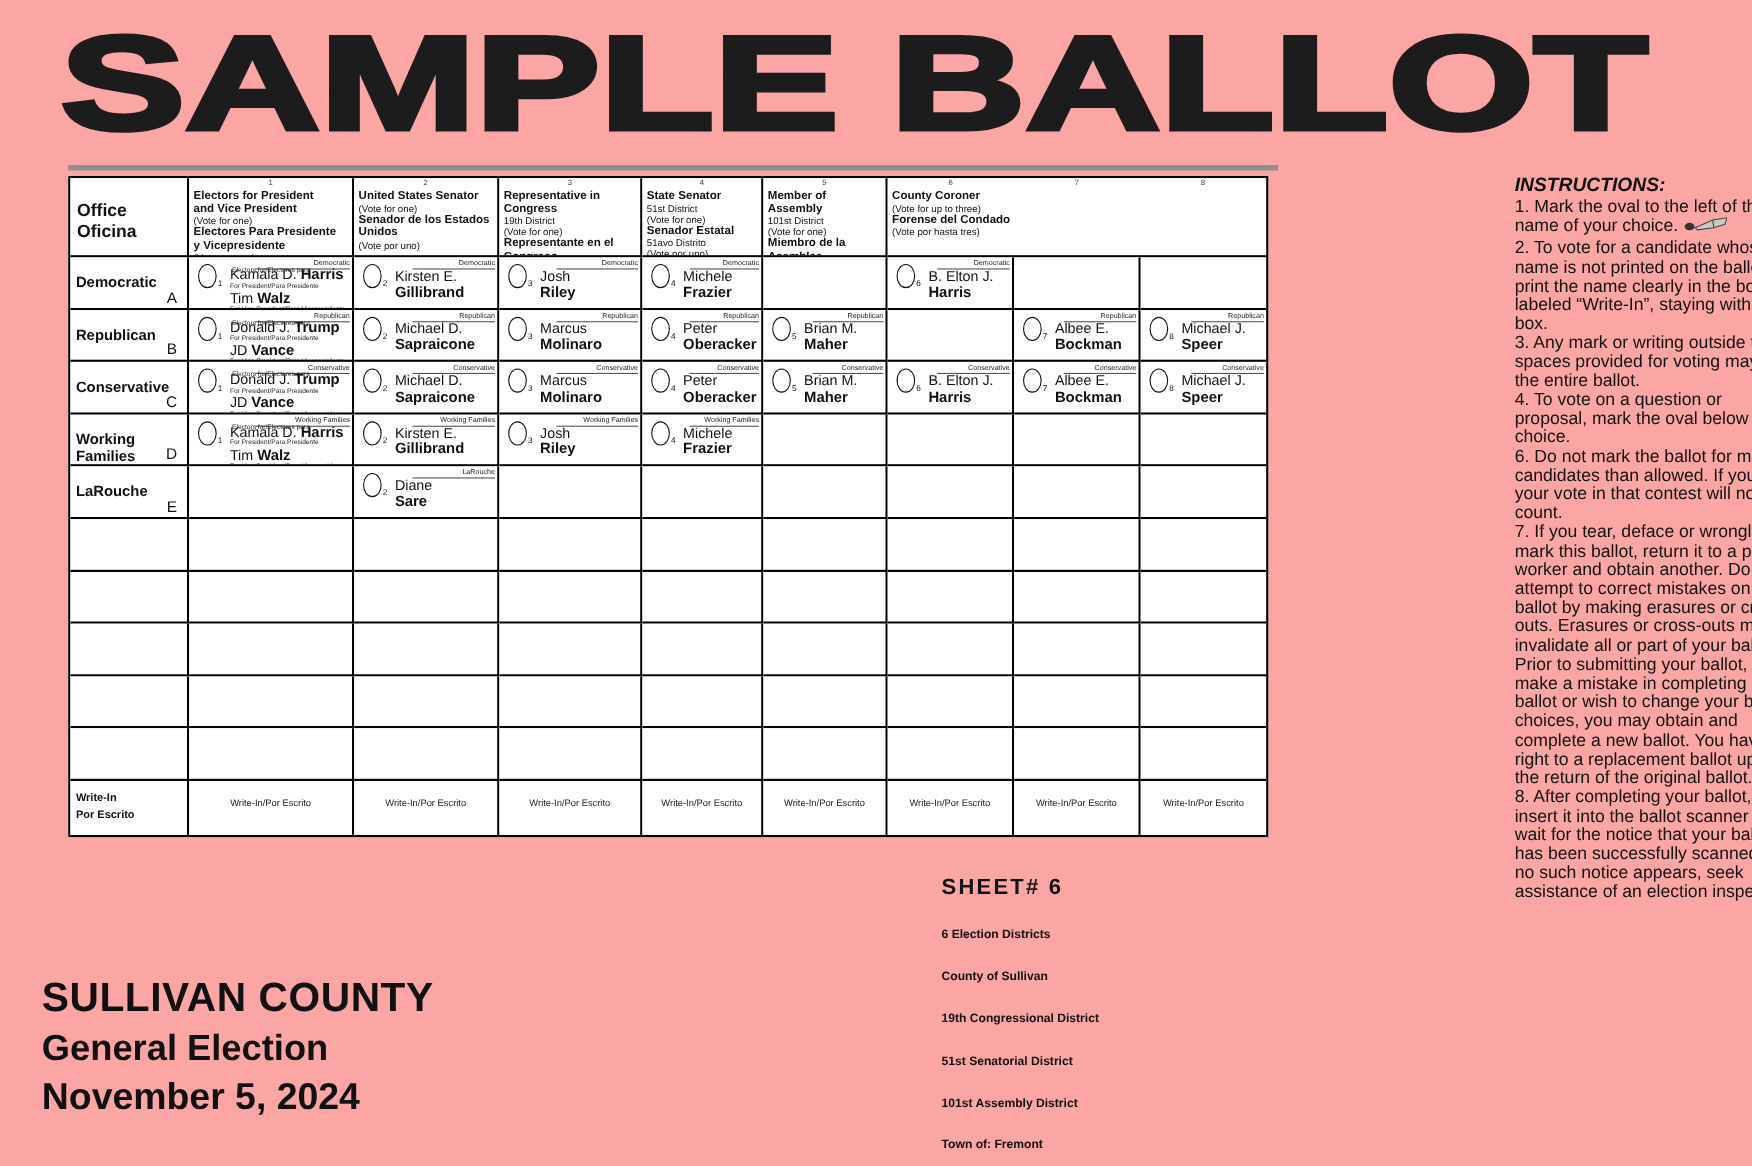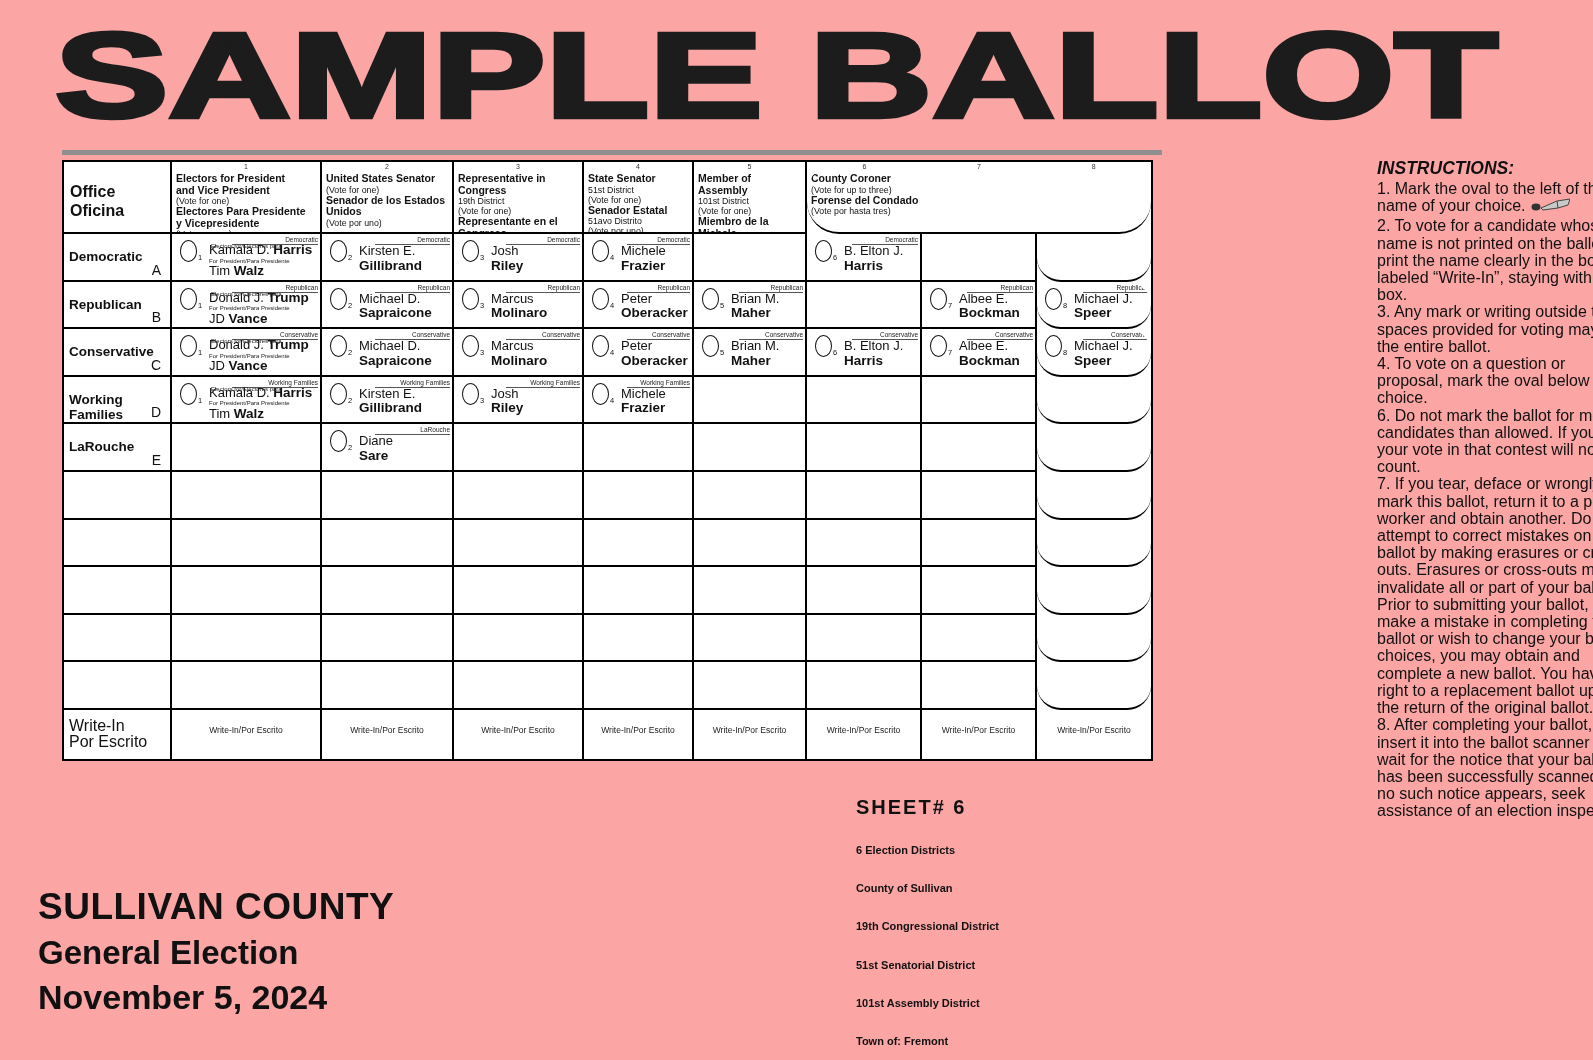--- a/index.html
+++ b/index.html
@@ -13,21 +13,21 @@
   .graybar{position:absolute;left:62px;top:150px;width:1100px;height:5px;background:#8f8f8f;}
 
   
   #grid{position:absolute;left:62px;top:160px;width:1087px;
         display:grid;
         grid-template-columns:108px 150px 132px 130px 110px 113px 115px 115px 114px;
         grid-template-rows:72px repeat(10,47.6px) 49px;
         border:2.5px solid #000;background:#fff;}
   .cell{border-right:2px solid #000;border-bottom:2px solid #000;position:relative;
         box-sizing:border-box;overflow:hidden;background:#fff;}
-  .cell.cl{border-right:none;border-radius:32px;}
+  .cell.cl{border-right:none;}
   .cell.rl{border-bottom:none;}
   .span3{grid-column:span 3;}
 
   
   .hdr{padding:11px 3px 0 4px;}
   .colnum{position:absolute;top:1px;left:0;right:0;text-align:center;font-size:7px;color:#333;}
   .colnums{position:absolute;top:1px;left:0;right:0;display:flex;justify-content:space-around;
            font-size:7px;color:#333;}
   .hline-b{font-size:10.5px;font-weight:bold;line-height:11.5px;}
   .hline-r{font-size:8.8px;line-height:10px;}
@@ -50,21 +50,21 @@
   .names.norm{padding-top:10px;}
   .names.pres{padding-top:9px;}
   .given{font-size:13px;line-height:14.5px;}
   .sur{font-size:13.5px;font-weight:bold;line-height:14.5px;}
   .pline{font-size:13px;line-height:13px;white-space:nowrap;}
   .pline .sur{font-size:13.5px;}
   .tiny{font-size:6px;line-height:6.5px;color:#222;white-space:nowrap;}
   .electors{position:absolute;top:9px;left:39px;}
 
   
-  .wl{padding:8px 0 12px 5px;font-weight:normal;font-size:16px;line-height:16px;}
+  .wl{padding:8px 0 12px 5px;font-weight:bold;font-size:10px;line-height:16px;}
   .wcell{text-align:center;font-size:8.5px;padding-top:15px;color:#222;}
 
   
   #instructions{position:absolute;left:1377px;top:158px;width:256px;}
   #instructions h3{margin:0 0 1px 0;font-size:17.5px;font-style:italic;font-weight:bold;}
   #instructions p{margin:0;font-size:16px;line-height:17.2px;}
   .pen-icon{display:inline-block;vertical-align:-3px;margin-left:4px;}
 
   
   #sheet{position:absolute;left:856px;top:796px;}
@@ -125,21 +125,21 @@
         <div class="hline-r">(Vote for one)</div>
         <div class="hline-b">Senador Estatal</div>
         <div class="hline-r">51avo Distrito</div>
         <div class="hline-r">(Vote por uno)</div>
       </div>
       <div class="cell hdr">
         <div class="colnum"><span>5</span></div>
         <div class="hline-b">Member of Assembly</div>
         <div class="hline-r">101st District</div>
         <div class="hline-r">(Vote for one)</div>
-        <div class="hline-b">Miembro de la Michele</div>
+        <div class="hline-b">Miembro de la Asamblea</div>
       </div>
       <div class="cell hdr span3 cl">
         <div class="colnums">
           <span>6</span>
           <span>7</span>
           <span>8</span>
         </div>
         <div class="hline-b">County Coroner</div>
         <div class="hline-r">(Vote for up to three)</div>
         <div class="hline-b">Forense del Condado</div>

